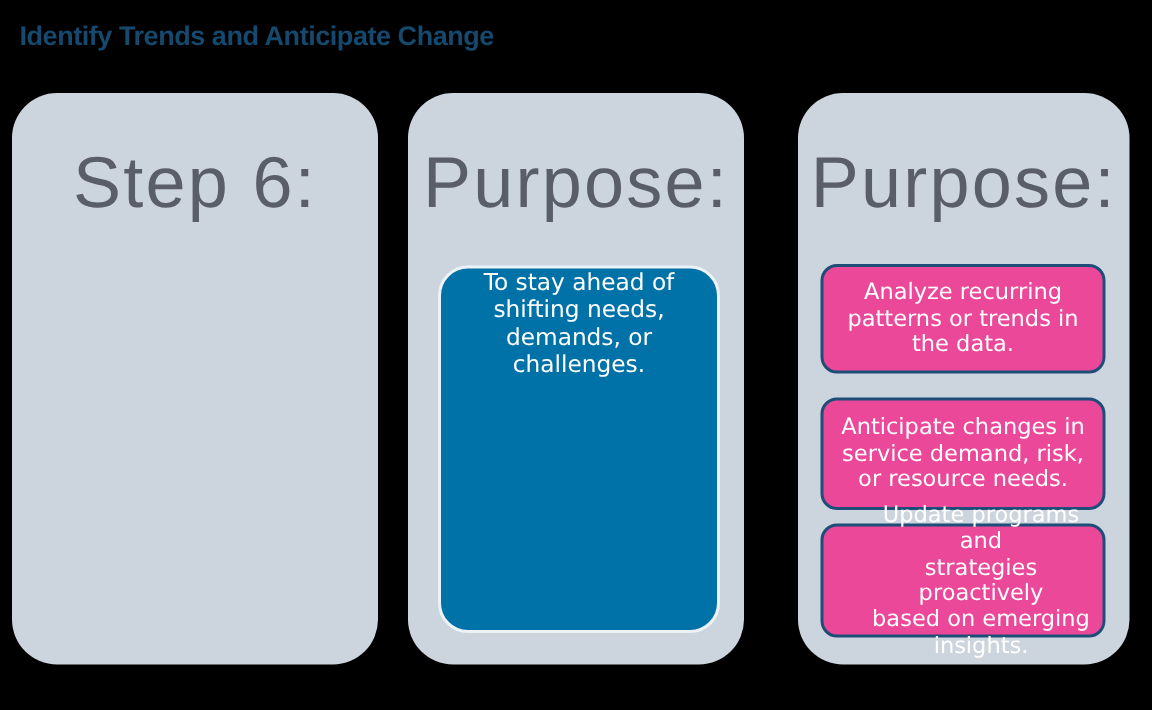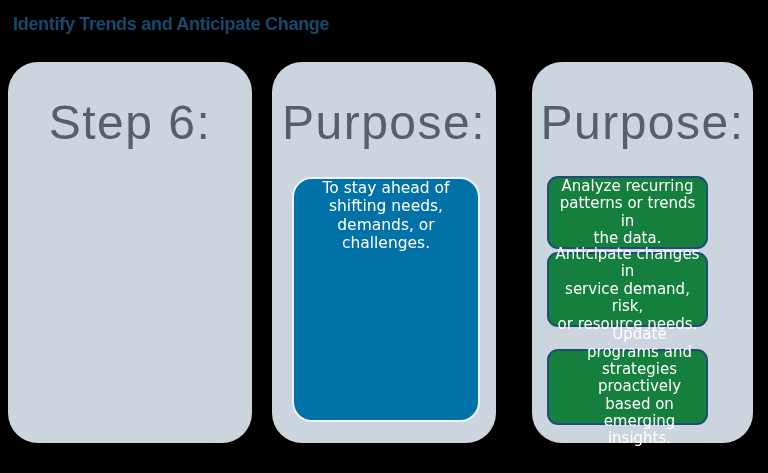--- a/index.html
+++ b/index.html
@@ -67,36 +67,36 @@
     justify-content: center;
     padding: 0 10px;
   }
   .purpose-box .box-text {
     font-size: 15.5px;
     line-height: 1.18;
   }
   .action-box {
     position: absolute;
     left: 15px;
-    width: 161px;
+    width: 190px;
     box-sizing: border-box;
-    background: #15803d;
+    background: #ec4899;
     border: 2px solid #1E4D78;
     border-radius: 11px;
     display: flex;
     align-items: center;
     justify-content: center;
     padding: 0 6px;
   }
   .action-box .box-text {
     font-size: 15px;
     line-height: 1.16;
   }
   .action-box-1 { top: 114px; height: 73px; }
-  .action-box-2 { top: 190px; height: 75px; }
+  .action-box-2 { top: 203px; height: 75px; }
   .action-box-3 { top: 287px; height: 76px; padding-left: 30px; }
 </style>
 </head>
 <body>
 
 <div class="canvas">
 
   <div class="slide-title">Identify Trends and Anticipate Change</div>
 
   <div class="card card-step">

